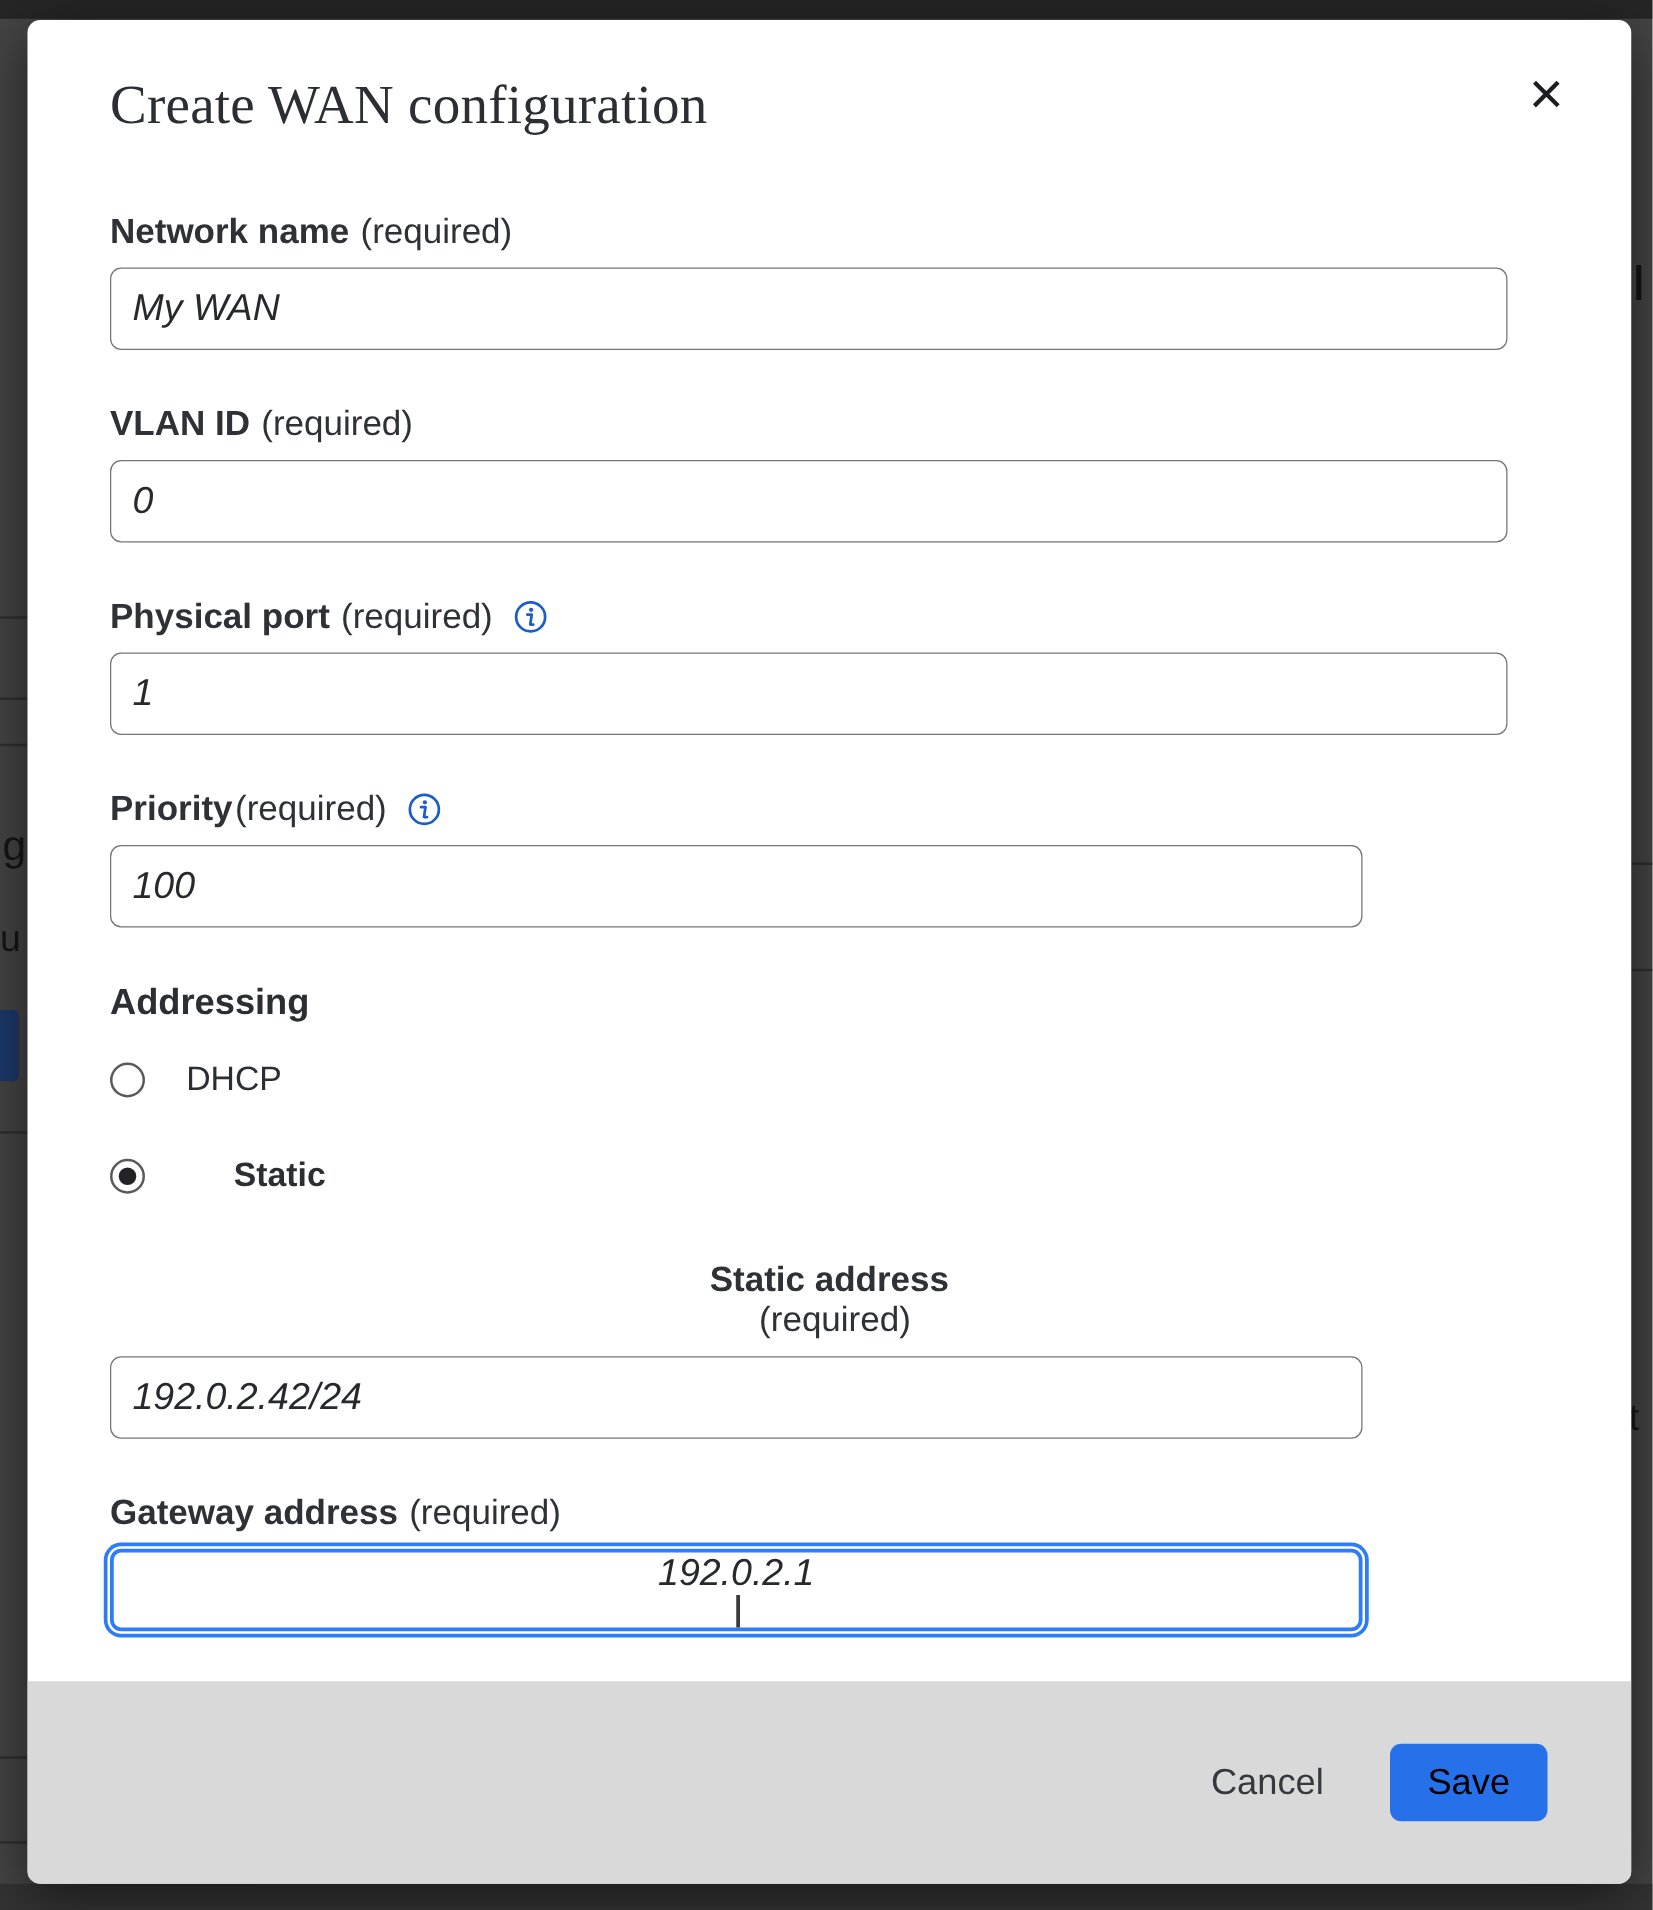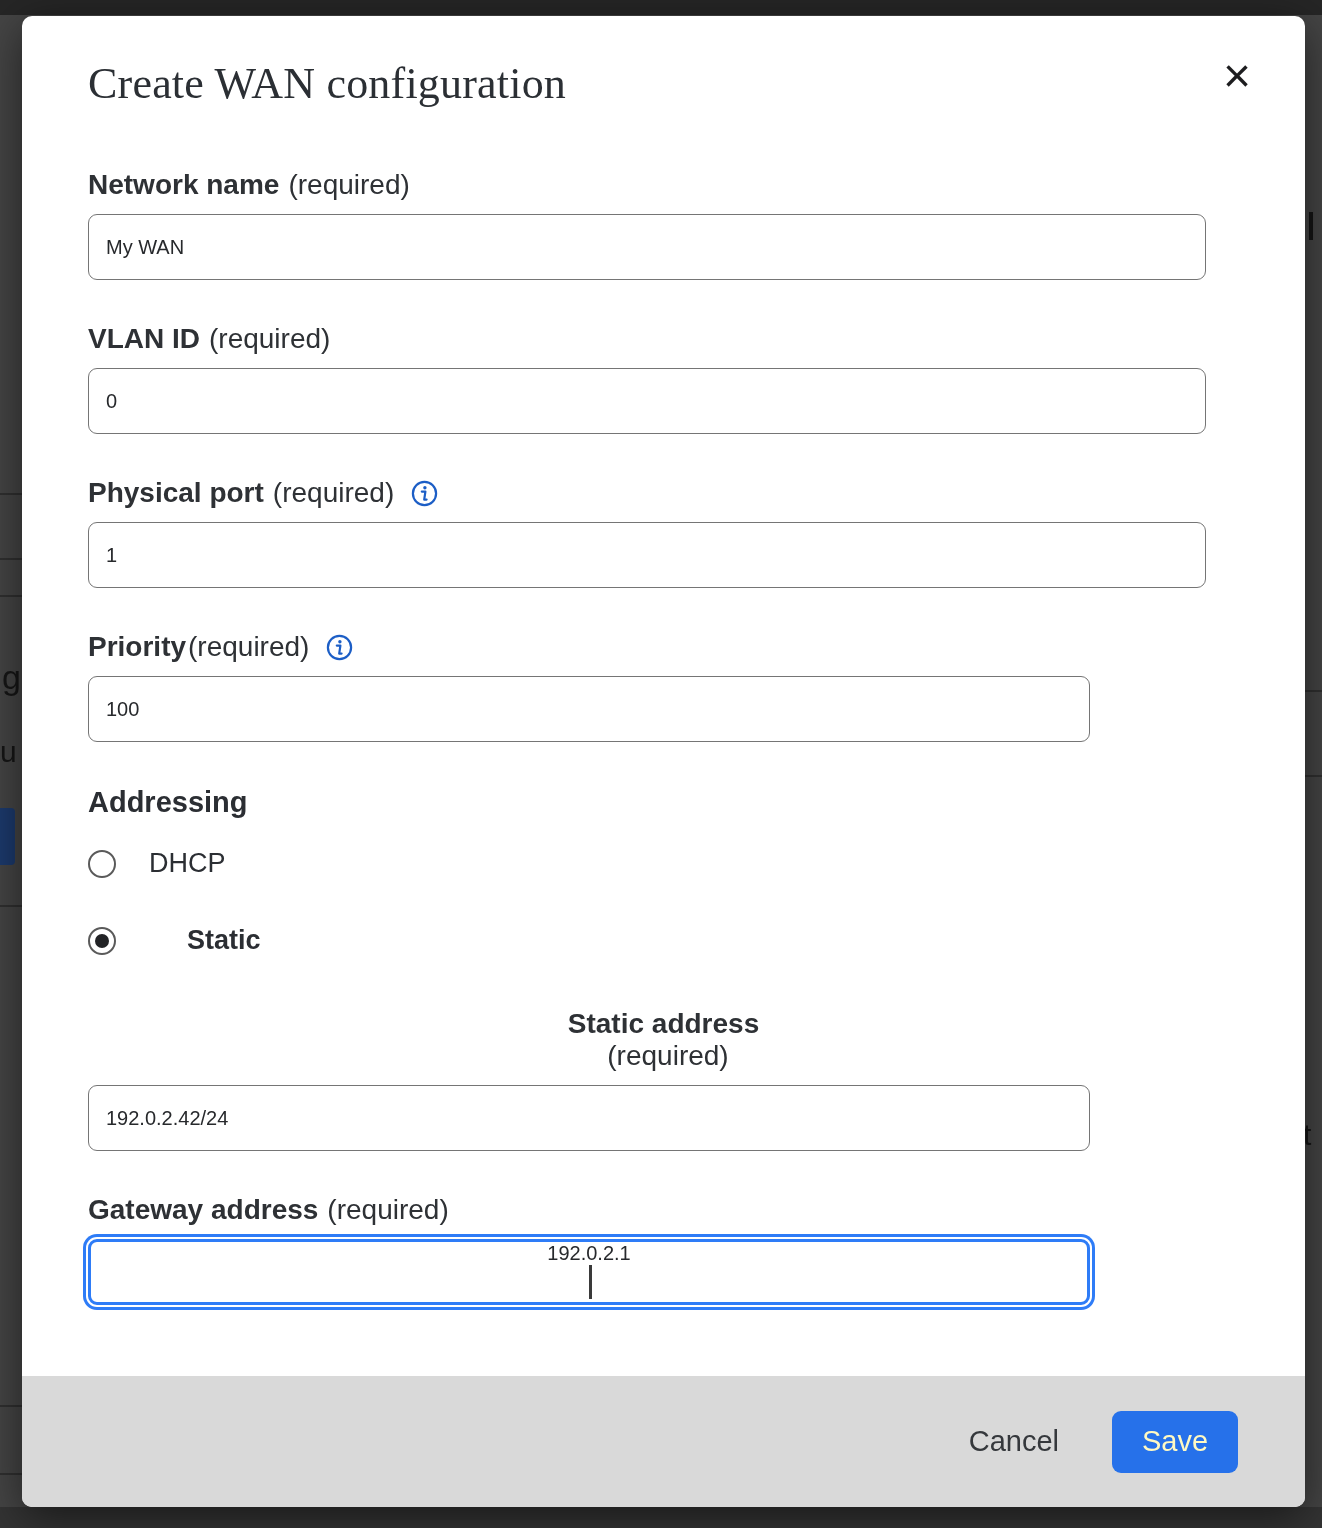--- a/index.html
+++ b/index.html
@@ -38,22 +38,22 @@
   .field-label { font-size:28px; color:#2e3135; margin:43px 0 13px 0; display:flex; align-items:center; }
   .field-label.first { margin-top:60px; }
   .field-label .lbl { font-weight:700; }
   .field-label .req { font-weight:400; margin-left:9px; }
   .field-label.no-gap .req { margin-left:2px; }
 
   .info-icon { margin-left:17px; display:inline-flex; cursor:pointer; }
 
   .text-input {
     display:block; height:66px; border:1.5px solid #757575; border-radius:9px;
-    font-family:"Liberation Sans", sans-serif; font-size:20px; color:#27292c;
-    padding:0 17px; background:#fff; outline:none;
+    font-family:"Liberation Sans", sans-serif; font-size:30px; color:#27292c;
+    padding:0 17px; background:#fff; outline:none;font-style:italic;
   }
   .text-input.narrow { width:1118px; }
   .text-input.wide   { width:1002px; }
 
   .text-input.focused {
     border:3px solid #2e7cf7;
     box-shadow:0 0 0 2px #ffffff, 0 0 0 5px #2e7cf7;
     display:flex; align-items:center; padding:0 16px;flex-direction:column;
   }
   .caret { display:inline-block; width:3px; height:34px; background:#3a3a3a; margin-left:2px; }
@@ -65,31 +65,31 @@
   .radio-circle {
     width:28px; height:28px; border:2px solid #5a5a5a; border-radius:50%;
     display:flex; align-items:center; justify-content:center; flex:0 0 auto; background:#fff;
   }
   .radio-circle .dot { width:14px; height:14px; border-radius:50%; background:transparent; }
   .radio-row.selected .radio-circle .dot { background:#222326; }
   .radio-label { font-size:27px; color:#2b2e33; margin-left:33px; }
   .radio-row.selected .radio-label { font-weight:700; }
 
   .modal-footer {
-    position:absolute; left:0; bottom:0; width:100%; height:131px;
+    position:absolute; left:0; bottom:0; width:100%; height:162px;
     background:#d9d9d9; display:flex; align-items:center; justify-content:flex-end;
     padding-right:67px; gap:49px;
   }
   .cancel-btn {
     background:none; border:none; font-family:"Liberation Sans", sans-serif;
     font-size:29px; color:#35383c; cursor:pointer; padding:8px 4px;
   }
   .save-btn {
     width:126px; height:62px; background:#2671ea; border:none; border-radius:9px;
-    font-family:"Liberation Sans", sans-serif; font-size:29px; color:#fef9c3; cursor:pointer;
+    font-family:"Liberation Sans", sans-serif; font-size:29px; color:#000000; cursor:pointer;
   }
 </style>
 </head>
 <body>
 
 <div>
   <div class="bg-topbar"></div>
   <div class="bg-bottom"></div>
   <div class="bg-line" style="left:0;top:493px;width:22px;"></div>
   <div class="bg-line" style="left:0;top:558px;width:22px;"></div>

